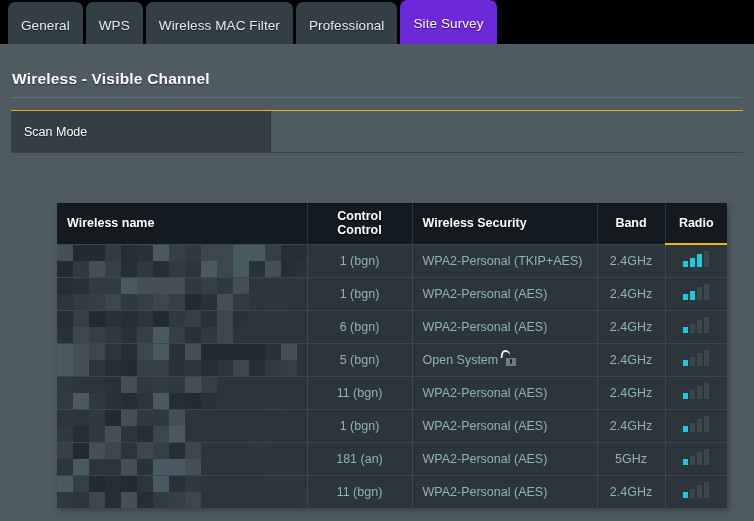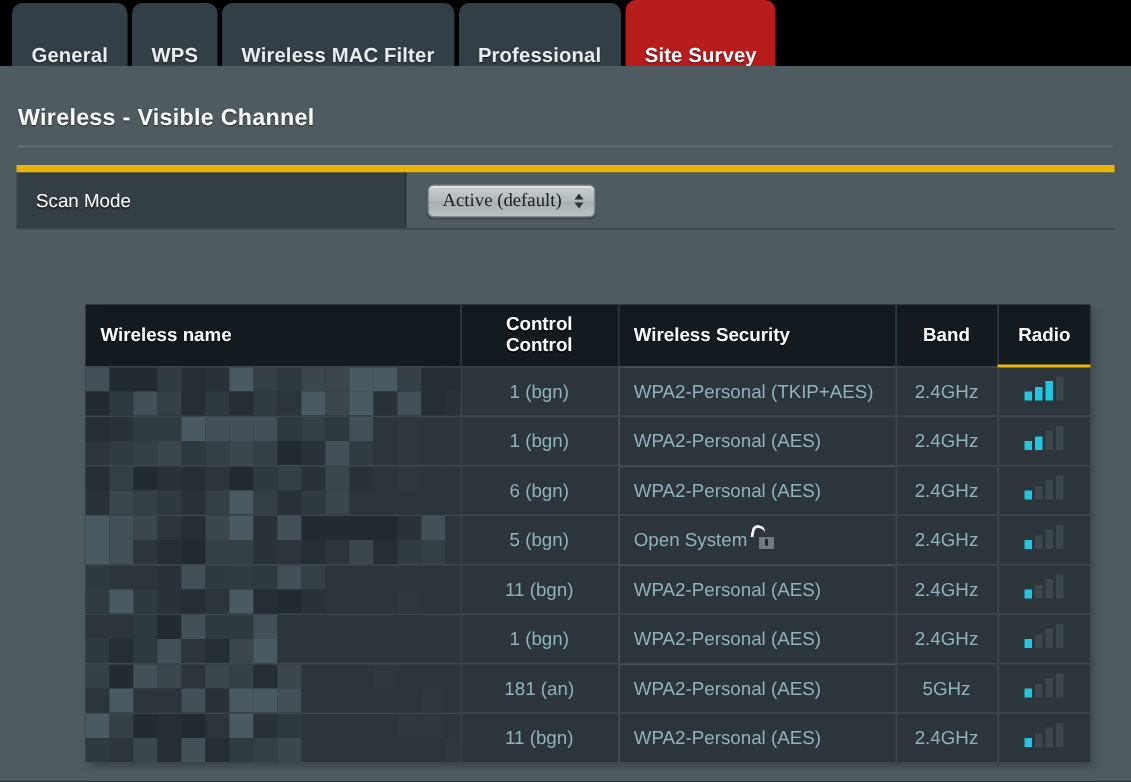--- a/index.html
+++ b/index.html
@@ -22,32 +22,32 @@
     width: 754px; height: 44px;
     background: #000000;
     display: flex; align-items: flex-end;
     padding-left: 8px;
   }
   .tab {
     height: 42px;
     background: #333f46;
     color: #e9eef0;
     font-size: 13.5px;
-    font-weight: bold;
-    display: flex; align-items: flex-end; justify-content: center;
-    padding: 0 13px;
+    font-weight: normal;
+    display: flex; align-items: flex-start; justify-content: center;
+    padding: 16px 13px;
     border-radius: 7px 7px 0 0;
     margin-right: 3px;
     letter-spacing: .1px;
     text-shadow: 0 1px 1px rgba(0,0,0,.6);
     white-space: nowrap;
     cursor: pointer;
   }
   .tab.active {
-    background: #b91c1c;
+    background: #6d28d9;
     color: #ffffff;
     height: 44px;
   }
 
   
   .titlebar {
     position: absolute; left: 0; top: 44px;
     width: 754px; height: 58px;
     background: #4e5c61;
   }
@@ -62,21 +62,21 @@
     position: absolute; left: 12px; top: 53px;
     width: 730px; height: 1px;
     background: #637077;
   }
 
   
   .scanrow {
     position: absolute; left: 11px; top: 110px;
     width: 732px; height: 43px;
     display: flex; align-items: stretch;
-    border-top: 5px solid #eab308;
+    border-top: 1px solid #eab308;
     border-bottom: 1px solid #3d474b;
   }
   .scan-label-cell {
     width: 260px;
     background: #333f44;
     display: flex; align-items: center;
     padding-left: 13px;
     border-right: 1px solid #273034;
   }
   .scan-label {
@@ -266,29 +266,20 @@
     </div>
 
   <div class="titlebar">
     <div class="page-title">Wireless - Visible Channel</div>
     <div class="title-rule"></div>
   </div>
 
   <div class="scanrow">
     <div class="scan-label-cell">
       <span class="scan-label">Scan Mode</span>
-    </div>
-    <div class="scan-value-cell">
-      <div class="os-select">
-        <span class="sel-text">Active (default)</span>
-        <span class="arrows">
-          <i class="up"></i>
-            <i class="down"></i>
-        </span>
-      </div>
     </div>
   </div>
 
 
   <table class="net-table">
     <thead>
       <tr>
         <th class="th-name">Wireless name</th>
         <th class="th-channel">
           <div>Control</div>

